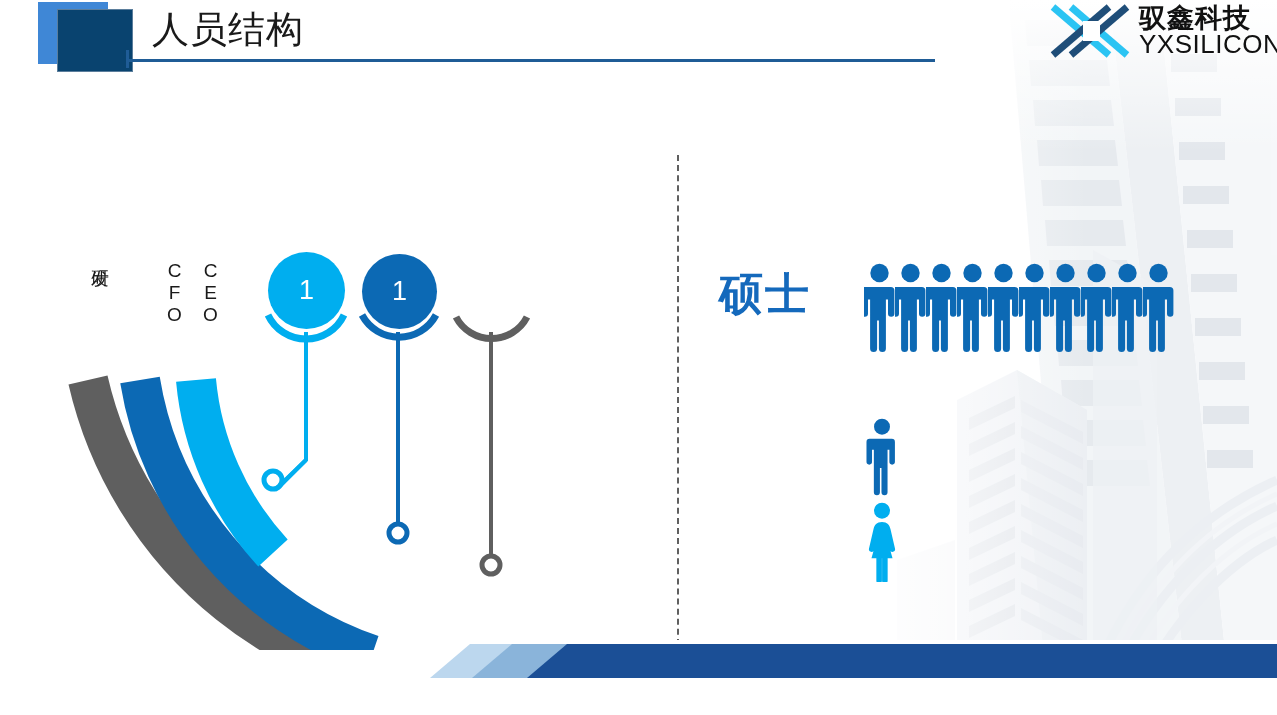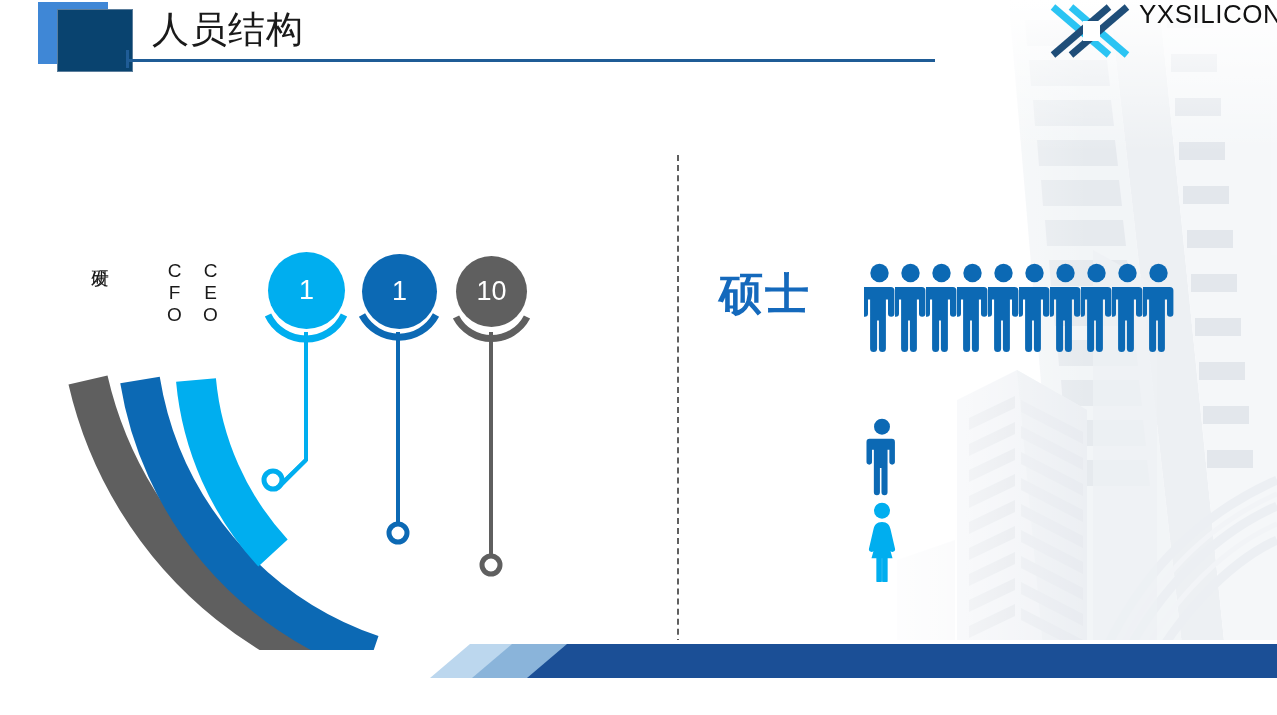--- a/index.html
+++ b/index.html
@@ -164,20 +164,21 @@
         <g stroke-linecap="butt" fill="none">
           <path d="M6,4 L62,52" stroke="#2bc4f3" stroke-width="7"></path>
           <path d="M24,4 L80,52" stroke="#2bc4f3" stroke-width="7"></path>
           <path d="M62,4 L6,52" stroke="#1f4e79" stroke-width="7"></path>
           <path d="M80,4 L24,52" stroke="#1f4e79" stroke-width="7"></path>
         </g>
         <rect x="36" y="18" width="17" height="20" fill="#ffffff"></rect>
       </svg>
     </div>
     <div class="logo-text">
+      <div class="logo-cn">驭鑫科技</div>
       <div class="logo-en">YXSILICON</div>
     </div>
   </div>
 
   <div class="v-divider"></div>
 
   <div class="left-chart">
 
     <div class="rot-label" style="left:90px;top:186px;">研发</div>
     <div class="rot-label en" style="left:164px;top:190px;">CFO</div>
@@ -204,23 +205,20 @@
       <path d="M 268,245 A 42,42 0 0 0 344,245" fill="none" stroke="#00aeef" stroke-width="7"></path>
       <path d="M 362,245 A 42,42 0 0 0 436,245" fill="none" stroke="#0c69b4" stroke-width="7"></path>
       <path d="M 456,247 A 40,40 0 0 0 527,247" fill="none" stroke="#5f5f5f" stroke-width="7"></path>
     </svg>
 
     <div class="bubble" style="left:268px;top:182px;width:77px;height:77px;background:#00aeef;">
       <span>1</span>
     </div>
     <div class="bubble" style="left:362px;top:184px;width:75px;height:75px;background:#0c69b4;">
       <span>1</span>
-    </div>
-    <div class="bubble" style="left:456px;top:186px;width:71px;height:71px;background:#5f5f5f;">
-      <span>10</span>
     </div>
   </div>
 
   <div class="right-panel">
 
     <div class="deg-label" style="left:19px;top:119px;">硕士</div>
     <div class="people-row" style="left:164px;top:113px;">
       <svg class="fig" width="31" height="90" viewBox="0 0 31 90">
           <g fill="#0c69b4">
             <circle cx="15.5" cy="10" r="9.2"></circle>

